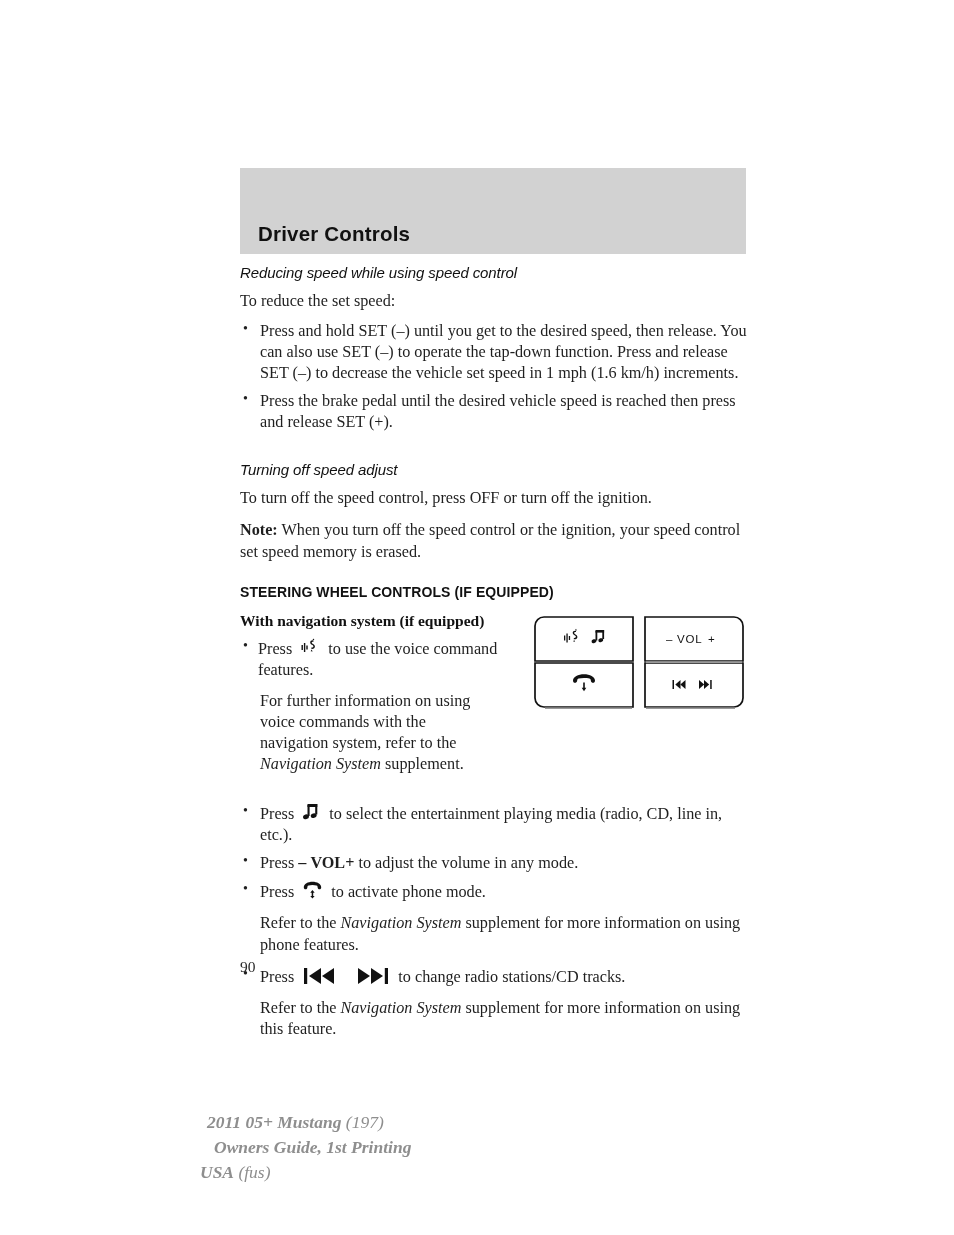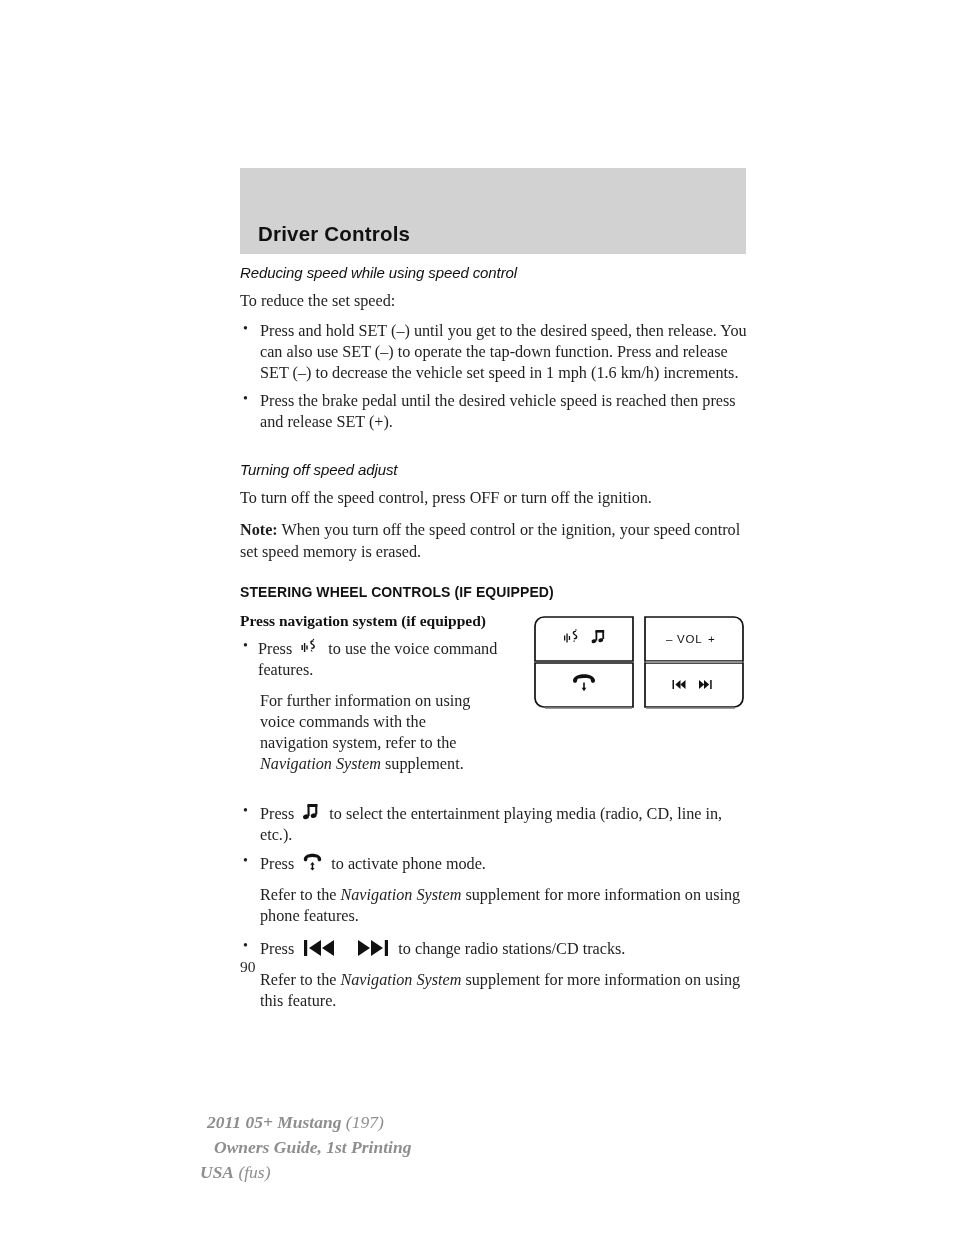--- a/index.html
+++ b/index.html
@@ -208,21 +208,21 @@
 
     <p class="body"><b class="bd">Note:</b><span> When you turn off the speed control or the ignition, your speed control set speed memory is erased.</span></p>
 
     <div class="gap-sm"></div>
 
     <h2 class="section-caps">STEERING WHEEL CONTROLS (IF EQUIPPED)</h2>
 
     <div class="two-col">
 
       <div class="left-col">
-        <h4 class="sub-bold">Press navigation system (if equipped)</h4>
+        <h4 class="sub-bold">With navigation system (if equipped)</h4>
 
         <ul class="bullets">
           <li>
             <span>Press</span>
             <span class="icon-inline icon-voice">
               <svg viewBox="0 0 18 19" width="18" height="19" aria-hidden="true">
                 <g fill="#111">
                   <rect x="0.5" y="7" width="1.4" height="5"></rect>
                   <rect x="2.9" y="5" width="1.4" height="9"></rect>
                   <rect x="5.3" y="7.5" width="1.4" height="4"></rect>
@@ -313,20 +313,26 @@
               <rect x="12.2" y="1" width="2.1" height="10.5"></rect>
               <rect x="4.5" y="1" width="9.8" height="3"></rect>
               <ellipse cx="3" cy="13.8" rx="3" ry="2.3" transform="rotate(-16 3 13.8)"></ellipse>
               <ellipse cx="10.7" cy="12.6" rx="3" ry="2.3" transform="rotate(-16 10.7 12.6)"></ellipse>
             </g>
           </svg>
         </span>
         <span>to select the entertainment playing media (radio, CD, line in, etc.).</span>
       </li>
 
+      <li>
+        <span>Press</span>
+        <b class="bd">–</b>
+        <b class="bd">VOL</b><b class="bd">+</b>
+        <span>to adjust the volume in any mode.</span>
+      </li>
 
       <li>
         <span>Press</span>
         <span class="icon-inline icon-phone">
           <svg viewBox="0 0 19 19" width="19" height="19" aria-hidden="true">
             <g fill="#111">
               <path d="M0.8 6.2c0-3.2 4.2-5.4 8.7-5.4s8.7 2.2 8.7 5.4c0 1.3-.7 2.1-1.7 2.1-.9 0-1.6-.6-1.8-1.6l-.2-1.1c-.1-.6-.5-1-1.1-1.1-1.2-.3-2.6-.5-3.9-.5s-2.7.2-3.9.5c-.6.1-1 .5-1.1 1.1l-.2 1.1c-.2 1-.9 1.6-1.8 1.6-1 0-1.7-.8-1.7-2.1z"></path>
               <rect x="8.7" y="10.6" width="1.5" height="5.4"></rect>
               <path d="M9.45 9.1l-2.2 2.6h4.4z"></path>
               <path d="M9.45 17.6l-2.2-2.6h4.4z"></path>

